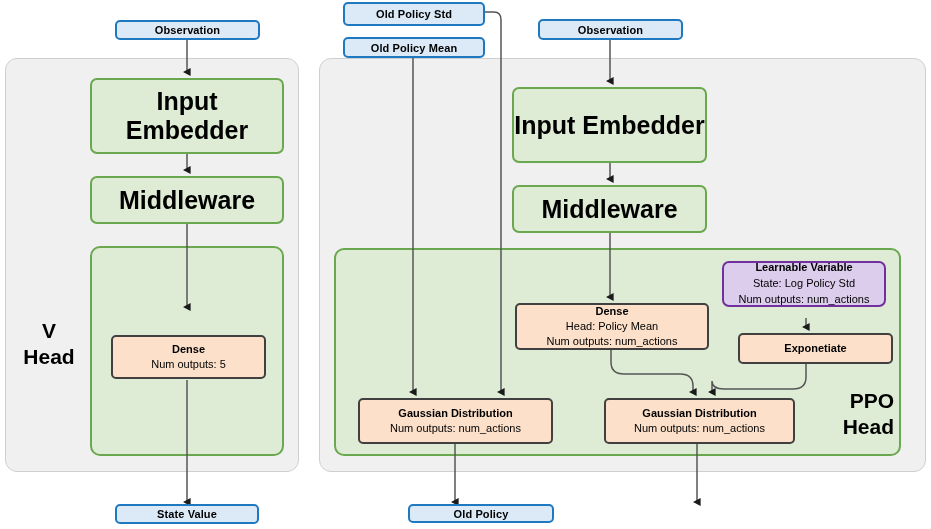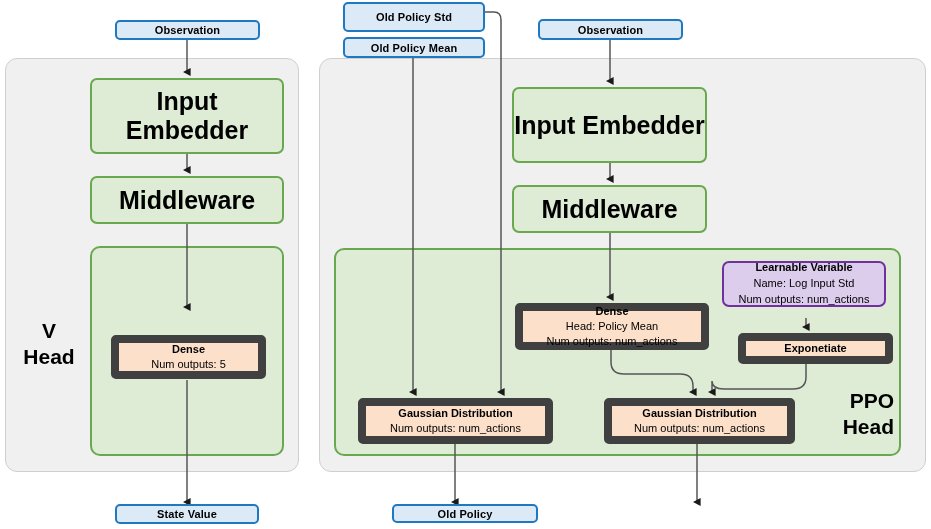--- a/index.html
+++ b/index.html
@@ -59,21 +59,21 @@
   }
   .node-green {
     background: #dfecd5;
     border: 2px solid #6aa84f;
     border-radius: 7px;
     font-size: 25px;
     font-weight: bold;
   }
   .node-orange {
     background: #fce0ca;
-    border: 8px solid #404040;
+    border: 2px solid #404040;
     border-radius: 5px;
     font-size: 11px;
     line-height: 1.35;
   }
   .node-purple {
     background: #ddcdec;
     border: 2px solid #7030a0;
     border-radius: 7px;
     font-size: 11px;
     line-height: 1.45;
@@ -135,21 +135,21 @@
 
       <path d="M455,444 L455,502"></path>
       <path d="M697,444 L697,502"></path>
     </g>
   </svg>
 
   <div class="node node-blue" style="left:115px; top:20px; width:145px; height:20px;">
     <span>Observation</span>
   </div>
 
-  <div class="node node-blue" style="left:343px; top:2px; width:142px; height:30px;">
+  <div class="node node-blue" style="left:343px; top:2px; width:142px; height:24px;">
     <span>Old Policy Std</span>
   </div>
 
   <div class="node node-blue" style="left:343px; top:37px; width:142px; height:21px;">
     <span>Old Policy Mean</span>
   </div>
 
   <div class="node node-blue" style="left:538px; top:19px; width:145px; height:21px;">
     <span>Observation</span>
   </div>
@@ -186,21 +186,21 @@
   </div>
 
   <div class="node node-orange" style="left:515px; top:303px; width:194px; height:47px;">
     <span class="node-title">Dense</span>
     <span class="node-sub">Head: Policy Mean</span>
     <span class="node-sub">Num outputs: num_actions</span>
   </div>
 
   <div class="node node-purple" style="left:722px; top:261px; width:164px; height:46px;">
     <span class="node-title">Learnable Variable</span>
-    <span class="node-sub">Name: Log Input Std</span>
+    <span class="node-sub">State: Log Policy Std</span>
     <span class="node-sub">Num outputs: num_actions</span>
   </div>
 
   <div class="node node-orange" style="left:738px; top:333px; width:155px; height:31px;">
     <span class="node-title">Exponetiate</span>
   </div>
 
   <div class="node node-orange" style="left:358px; top:398px; width:195px; height:46px;">
     <span class="node-title">Gaussian Distribution</span>
     <span class="node-sub">Num outputs: num_actions</span>
@@ -208,18 +208,18 @@
 
   <div class="node node-orange" style="left:604px; top:398px; width:191px; height:46px;">
     <span class="node-title">Gaussian Distribution</span>
     <span class="node-sub">Num outputs: num_actions</span>
   </div>
 
   <div class="node node-blue" style="left:115px; top:504px; width:144px; height:20px;">
     <span>State Value</span>
   </div>
 
-  <div class="node node-blue" style="left:392px; top:504px; width:146px; height:19px;">
+  <div class="node node-blue" style="left:408px; top:504px; width:146px; height:19px;">
     <span>Old Policy</span>
   </div>
 
 
 </div>
 
 </body></html>

